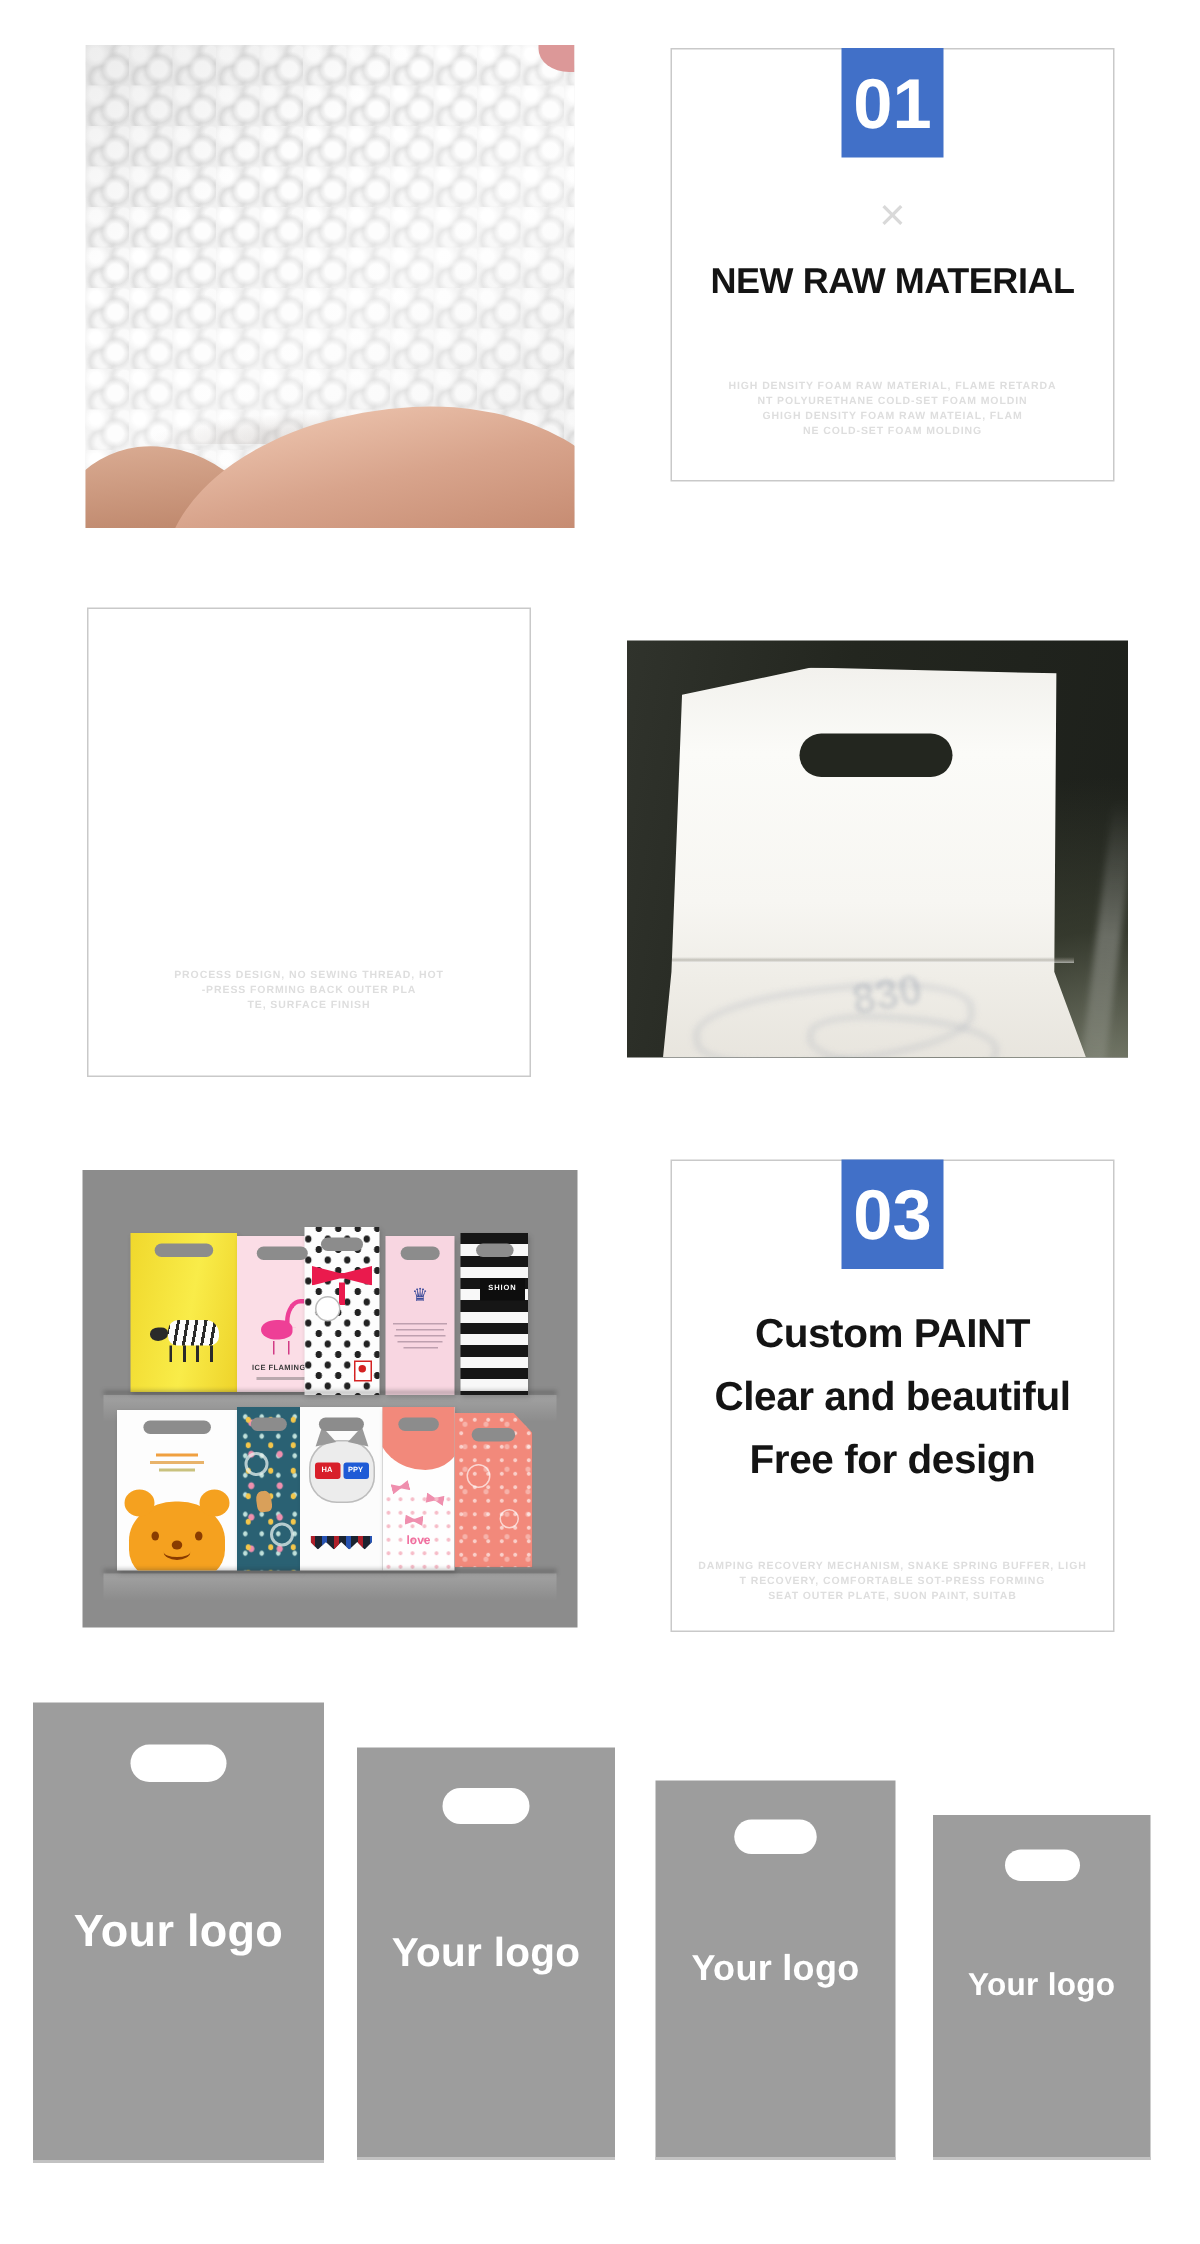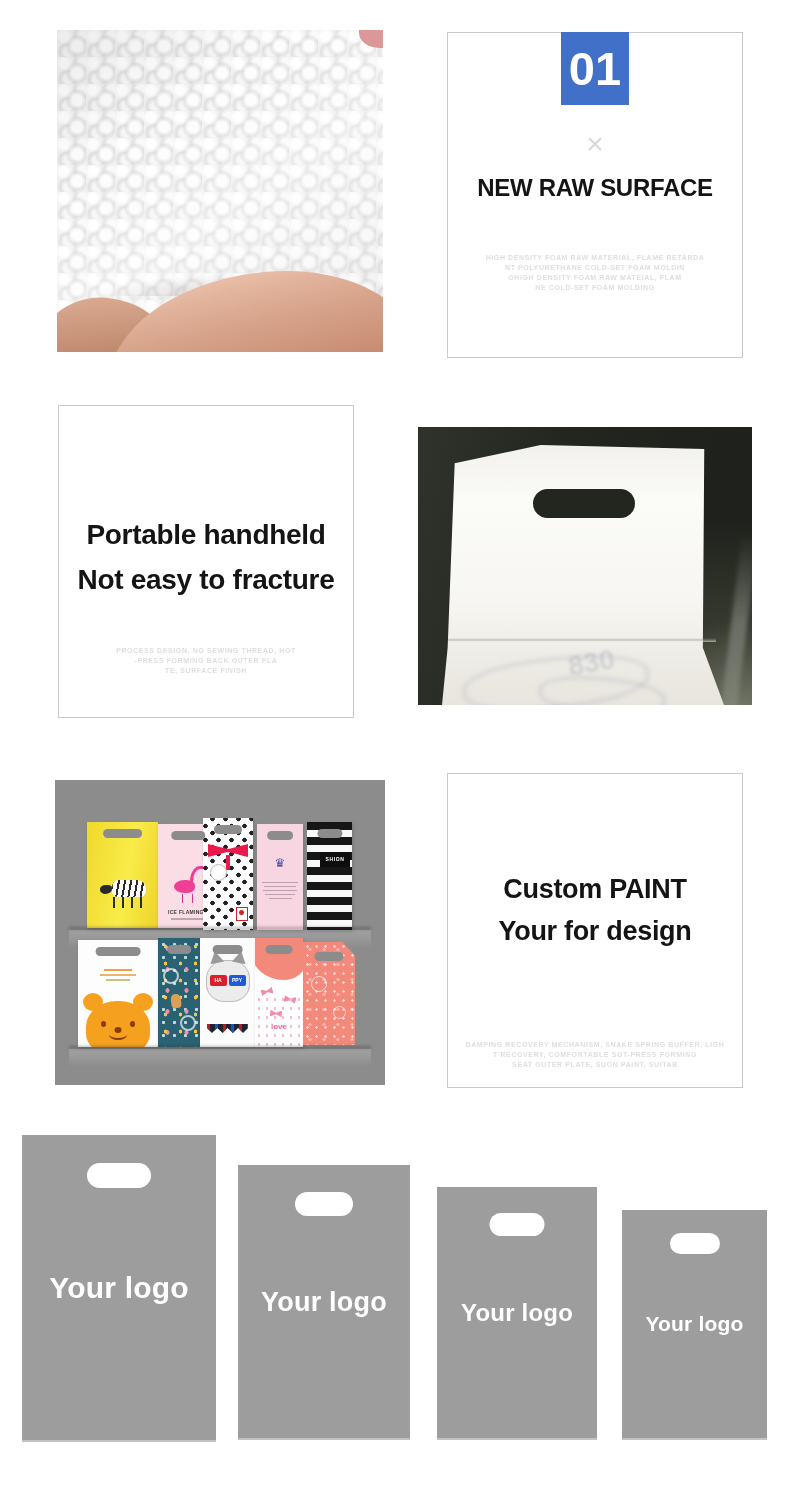--- a/index.html
+++ b/index.html
@@ -1,21 +1,21 @@
 <!DOCTYPE html>
 <html><head>
 <meta charset="utf-8">
 <style>
   html,body{margin:0;padding:0;background:#ffffff;}
   #page{position:relative;width:800px;height:1496px;background:#ffffff;overflow:hidden;
         font-family:"Liberation Sans", sans-serif;}
 
   
   .card{position:absolute;background:#ffffff;border:1px solid #c9c9c9;box-sizing:border-box;}
-  .card-01{left:447px;top:32px;width:296px;height:326px;}
+  .card-01{left:447px;top:32px;width:296px;height:289px;}
   .card-02{left:58px;top:405px;width:296px;height:313px;}
   .card-03{left:447px;top:773px;width:296px;height:315px;}
   .num-box{position:absolute;top:-1px;left:50%;transform:translateX(-50%);
            width:68px;height:73px;background:#4170c8;color:#ffffff;
            font-size:47px;font-weight:bold;text-align:center;line-height:73px;}
   .x-divider{position:absolute;top:96px;left:0;width:100%;text-align:center;
              font-size:30px;line-height:30px;color:#d9d9d9;font-weight:normal;}
   .card-title{position:absolute;left:0;width:100%;text-align:center;
               color:#141414;font-weight:bold;letter-spacing:-0.3px;}
   .card-01 .card-title{top:136px;font-size:24px;line-height:37px;}
@@ -224,35 +224,31 @@
     <div class="pink-blob"></div>
     <div class="finger-shade"></div>
     <div class="finger-b"></div>
     <div class="finger-a"></div>
   </div>
 
   <div class="card card-01">
     <div class="num-box">01</div>
     <div class="x-divider">×</div>
     <div class="card-title">
-      <div>NEW RAW SURFACE</div>
+      <div>NEW RAW MATERIAL</div>
     </div>
     <div class="fine-print">
       <div>HIGH DENSITY FOAM RAW MATERIAL, FLAME RETARDA</div>
       <div>NT POLYURETHANE COLD-SET FOAM MOLDIN</div>
       <div>GHIGH DENSITY FOAM RAW MATEIAL, FLAM</div>
       <div>NE COLD-SET FOAM MOLDING</div>
     </div>
   </div>
 
   <div class="card card-02">
-    <div class="card-title">
-      <div>Portable handheld</div>
-      <div>Not easy to fracture</div>
-    </div>
     <div class="fine-print">
       <div>PROCESS DESIGN, NO SEWING THREAD, HOT</div>
       <div>-PRESS FORMING BACK OUTER PLA</div>
       <div>TE, SURFACE FINISH</div>
     </div>
   </div>
 
   <div class="photo-whitebag">
     <div class="streak"></div>
     <div class="wbag"></div>
@@ -351,23 +347,25 @@
     <div class="cbag cb10">
       <div class="ch" style="top:10px;"></div>
       <div class="swirl sw1"></div>
       <div class="swirl sw2"></div>
     </div>
     <div class="shelf-line" style="top:266px;"></div>
     <div class="refl" style="top:269px;"></div>
   </div>
 
   <div class="card card-03">
+    <div class="num-box">03</div>
     <div class="card-title">
       <div>Custom PAINT</div>
-      <div>Your for design</div>
+      <div>Clear and beautiful</div>
+      <div>Free for design</div>
     </div>
     <div class="fine-print">
       <div>DAMPING RECOVERY MECHANISM, SNAKE SPRING BUFFER, LIGH</div>
       <div>T RECOVERY, COMFORTABLE SOT-PRESS FORMING</div>
       <div>SEAT OUTER PLATE, SUON PAINT, SUITAB</div>
     </div>
   </div>
 
   <div class="size-bag sb1">
     <div class="size-handle"></div>

